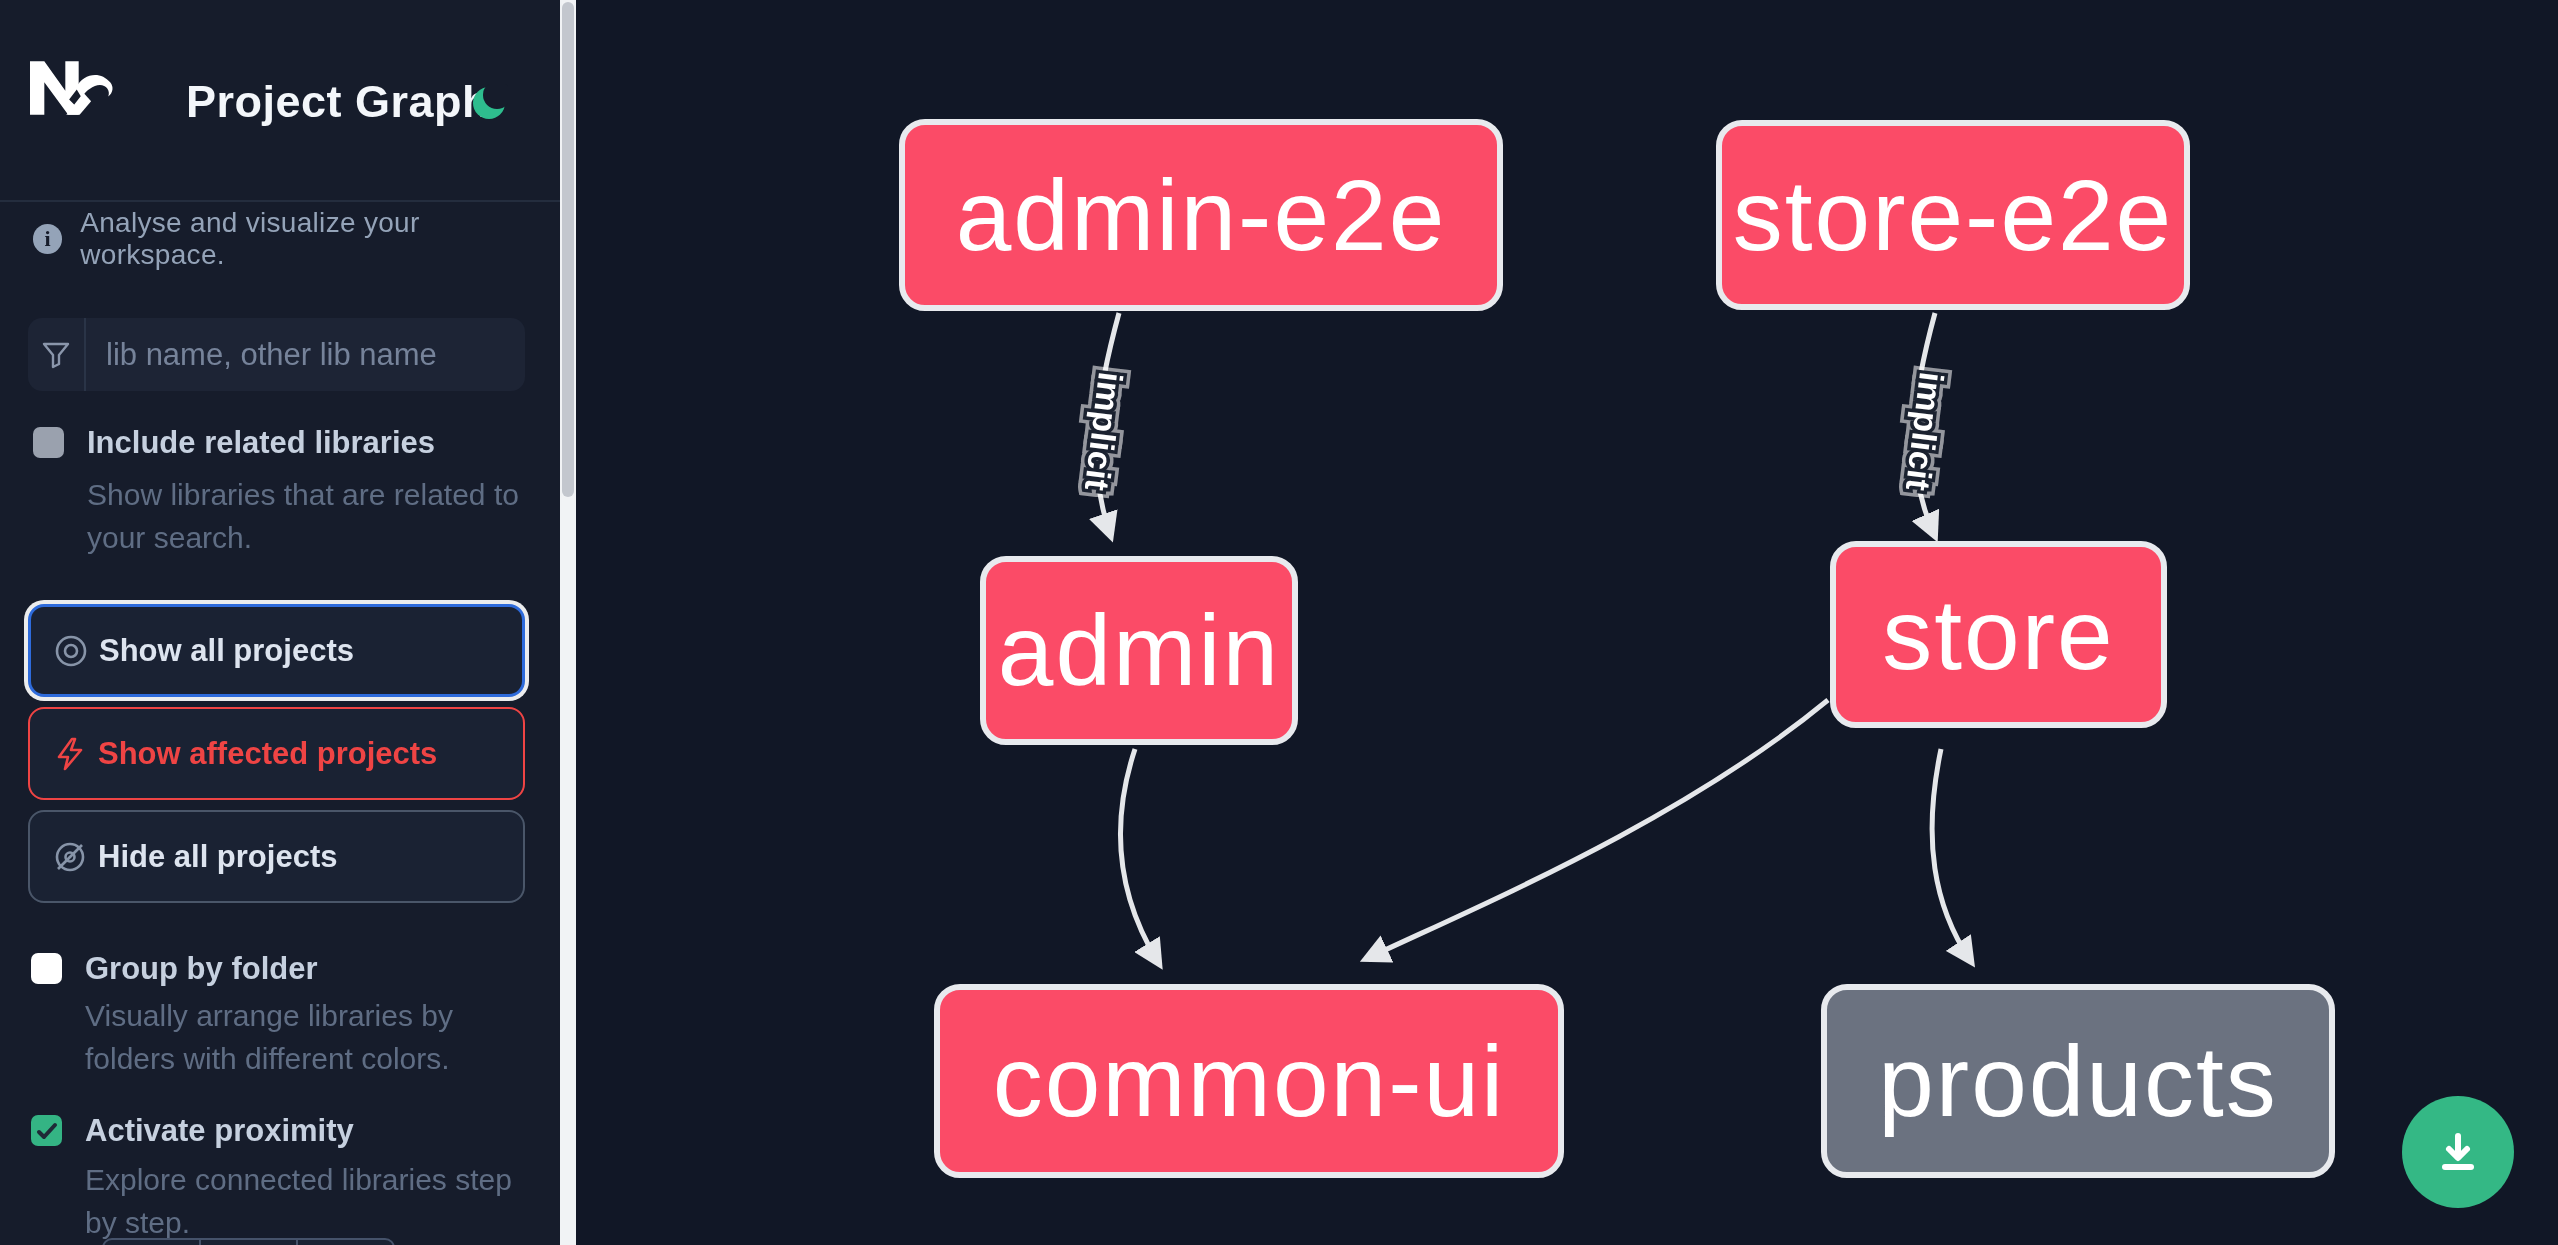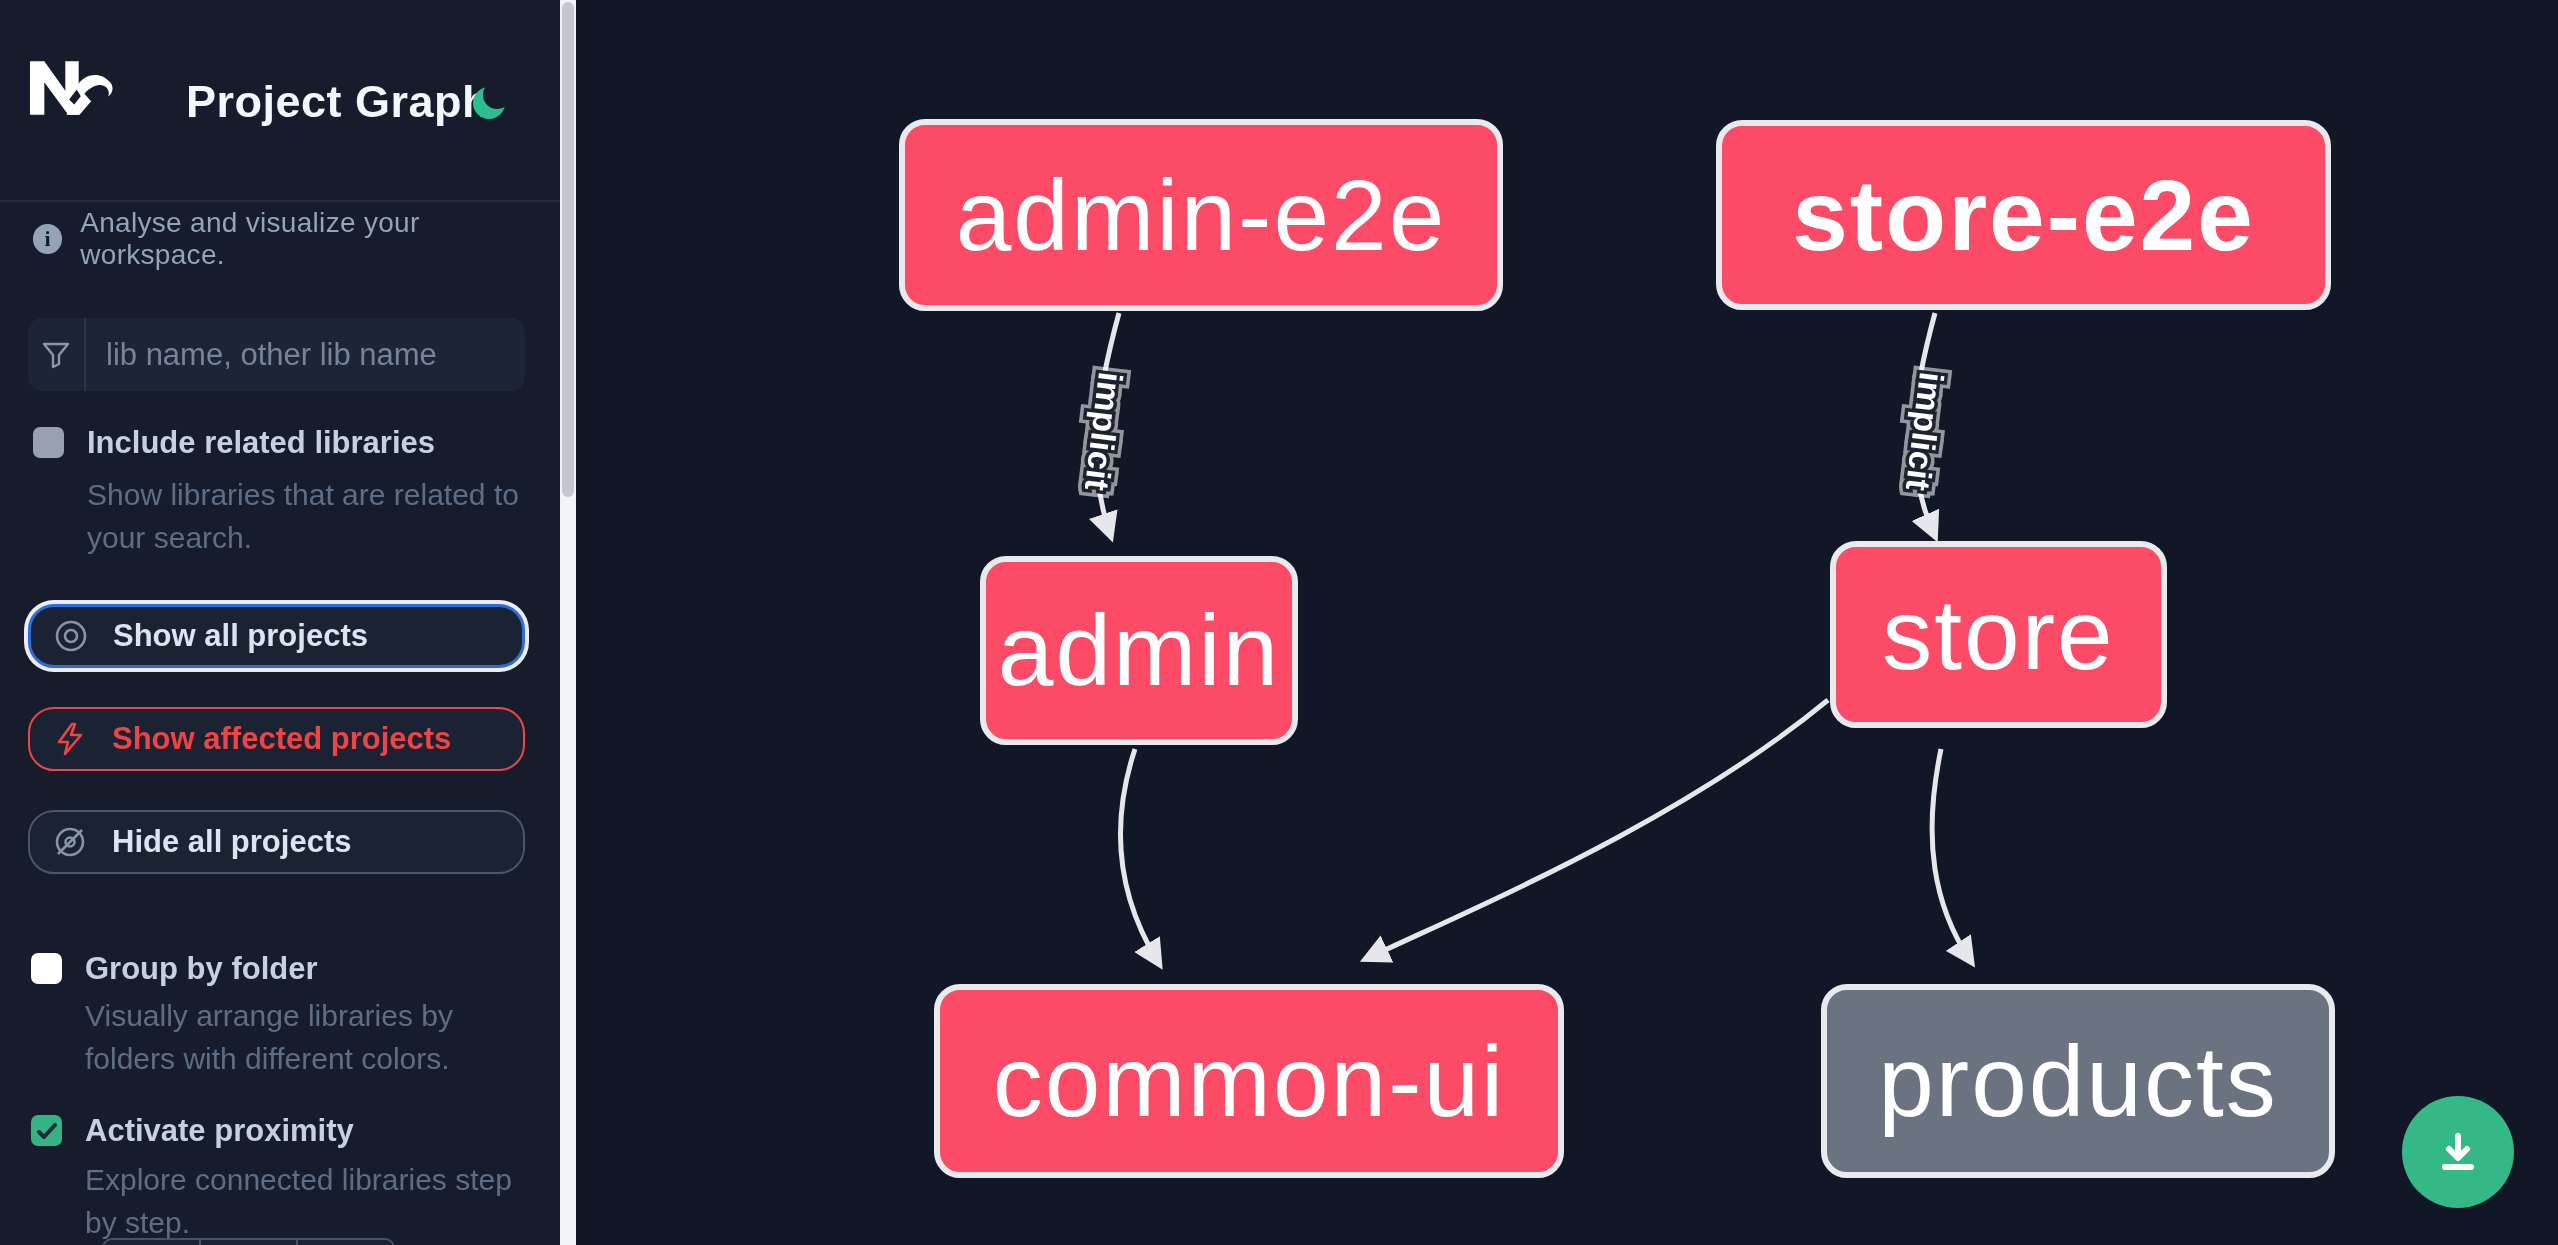--- a/index.html
+++ b/index.html
@@ -39,22 +39,22 @@
 
   .opt{position:absolute;left:33px;}
   .opt .cbx{position:absolute;left:0;top:2px;width:31px;height:31px;border-radius:7px;}
   .cbx.gray{background:#9aa1ae;}
   .cbx.white{background:#ffffff;}
   .cbx.green{background:#34b484;display:flex;align-items:center;justify-content:center;}
   .opt-label{position:absolute;left:54px;top:0;font-size:31px;font-weight:700;color:#c6d0df;white-space:nowrap;}
   .opt-desc{position:absolute;left:54px;font-size:30px;color:#5f6d84;white-space:nowrap;}
 
   .action-btn{
-    position:absolute;left:28px;width:497px;height:64px;background:#1a2233;border-radius:26px;
-    box-sizing:border-box;display:flex;align-items:center;gap:24px;padding:0 0 0 22px;cursor:pointer;
+    position:absolute;left:28px;width:497px;height:93px;background:#1a2233;border-radius:16px;
+    box-sizing:border-box;display:flex;align-items:center;gap:10px;padding:0 0 0 22px;cursor:pointer;
   }
   .btn-label{font-size:31px;font-weight:700;color:#dde4ef;white-space:nowrap;}
   .btn-blue{border:3px solid #2e6bdb;box-shadow:0 0 0 4px rgba(255,255,255,.92);}
   .btn-red{border:2px solid #ef4444;}
   .btn-red .btn-label{color:#ef4444;}
   .btn-slate{border:2px solid #4a5669;}
 
   .stepper{
     position:absolute;left:102px;top:1238px;width:293px;height:40px;box-sizing:border-box;
     background:#1a2233;border:2px solid #45526a;border-radius:10px 10px 0 0;display:flex;
@@ -198,21 +198,21 @@
       </g>
       <g transform="translate(1913,430) rotate(97)">
         <text stroke="#ffffff" stroke-width="14" fill="none" opacity="0.55">implicit</text>
         <text stroke="#1b2230" stroke-width="7" fill="none">implicit</text>
         <text fill="#ffffff">implicit</text>
       </g>
     </g>
   </svg>
 
   <div class="gnode pink" style="left:297px;top:119px;width:604px;height:192px;margin-left:26px;">admin-e2e</div>
-  <div class="gnode pink" style="left:1140px;top:120px;width:615px;height:190px;font-weight:bold;">store-e2e</div>
+  <div class="gnode pink" style="left:1140px;top:120px;width:474px;height:190px;">store-e2e</div>
   <div class="gnode pink" style="left:404px;top:556px;width:318px;height:189px;">admin</div>
   <div class="gnode pink" style="left:1254px;top:541px;width:337px;height:187px;">store</div>
   <div class="gnode pink" style="left:358px;top:984px;width:630px;height:194px;">common-ui</div>
   <div class="gnode gray" style="left:1245px;top:984px;width:514px;height:194px;text-align:center;">products</div>
 </div>
 
 <div class="fab">
   <svg width="56" height="56" viewBox="0 0 56 56" fill="none" stroke="#ffffff" stroke-width="6" stroke-linecap="round" stroke-linejoin="round">
     <line x1="28" y1="12" x2="28" y2="32"></line>
     <path d="M19,25 L28,34 L37,25"></path>

